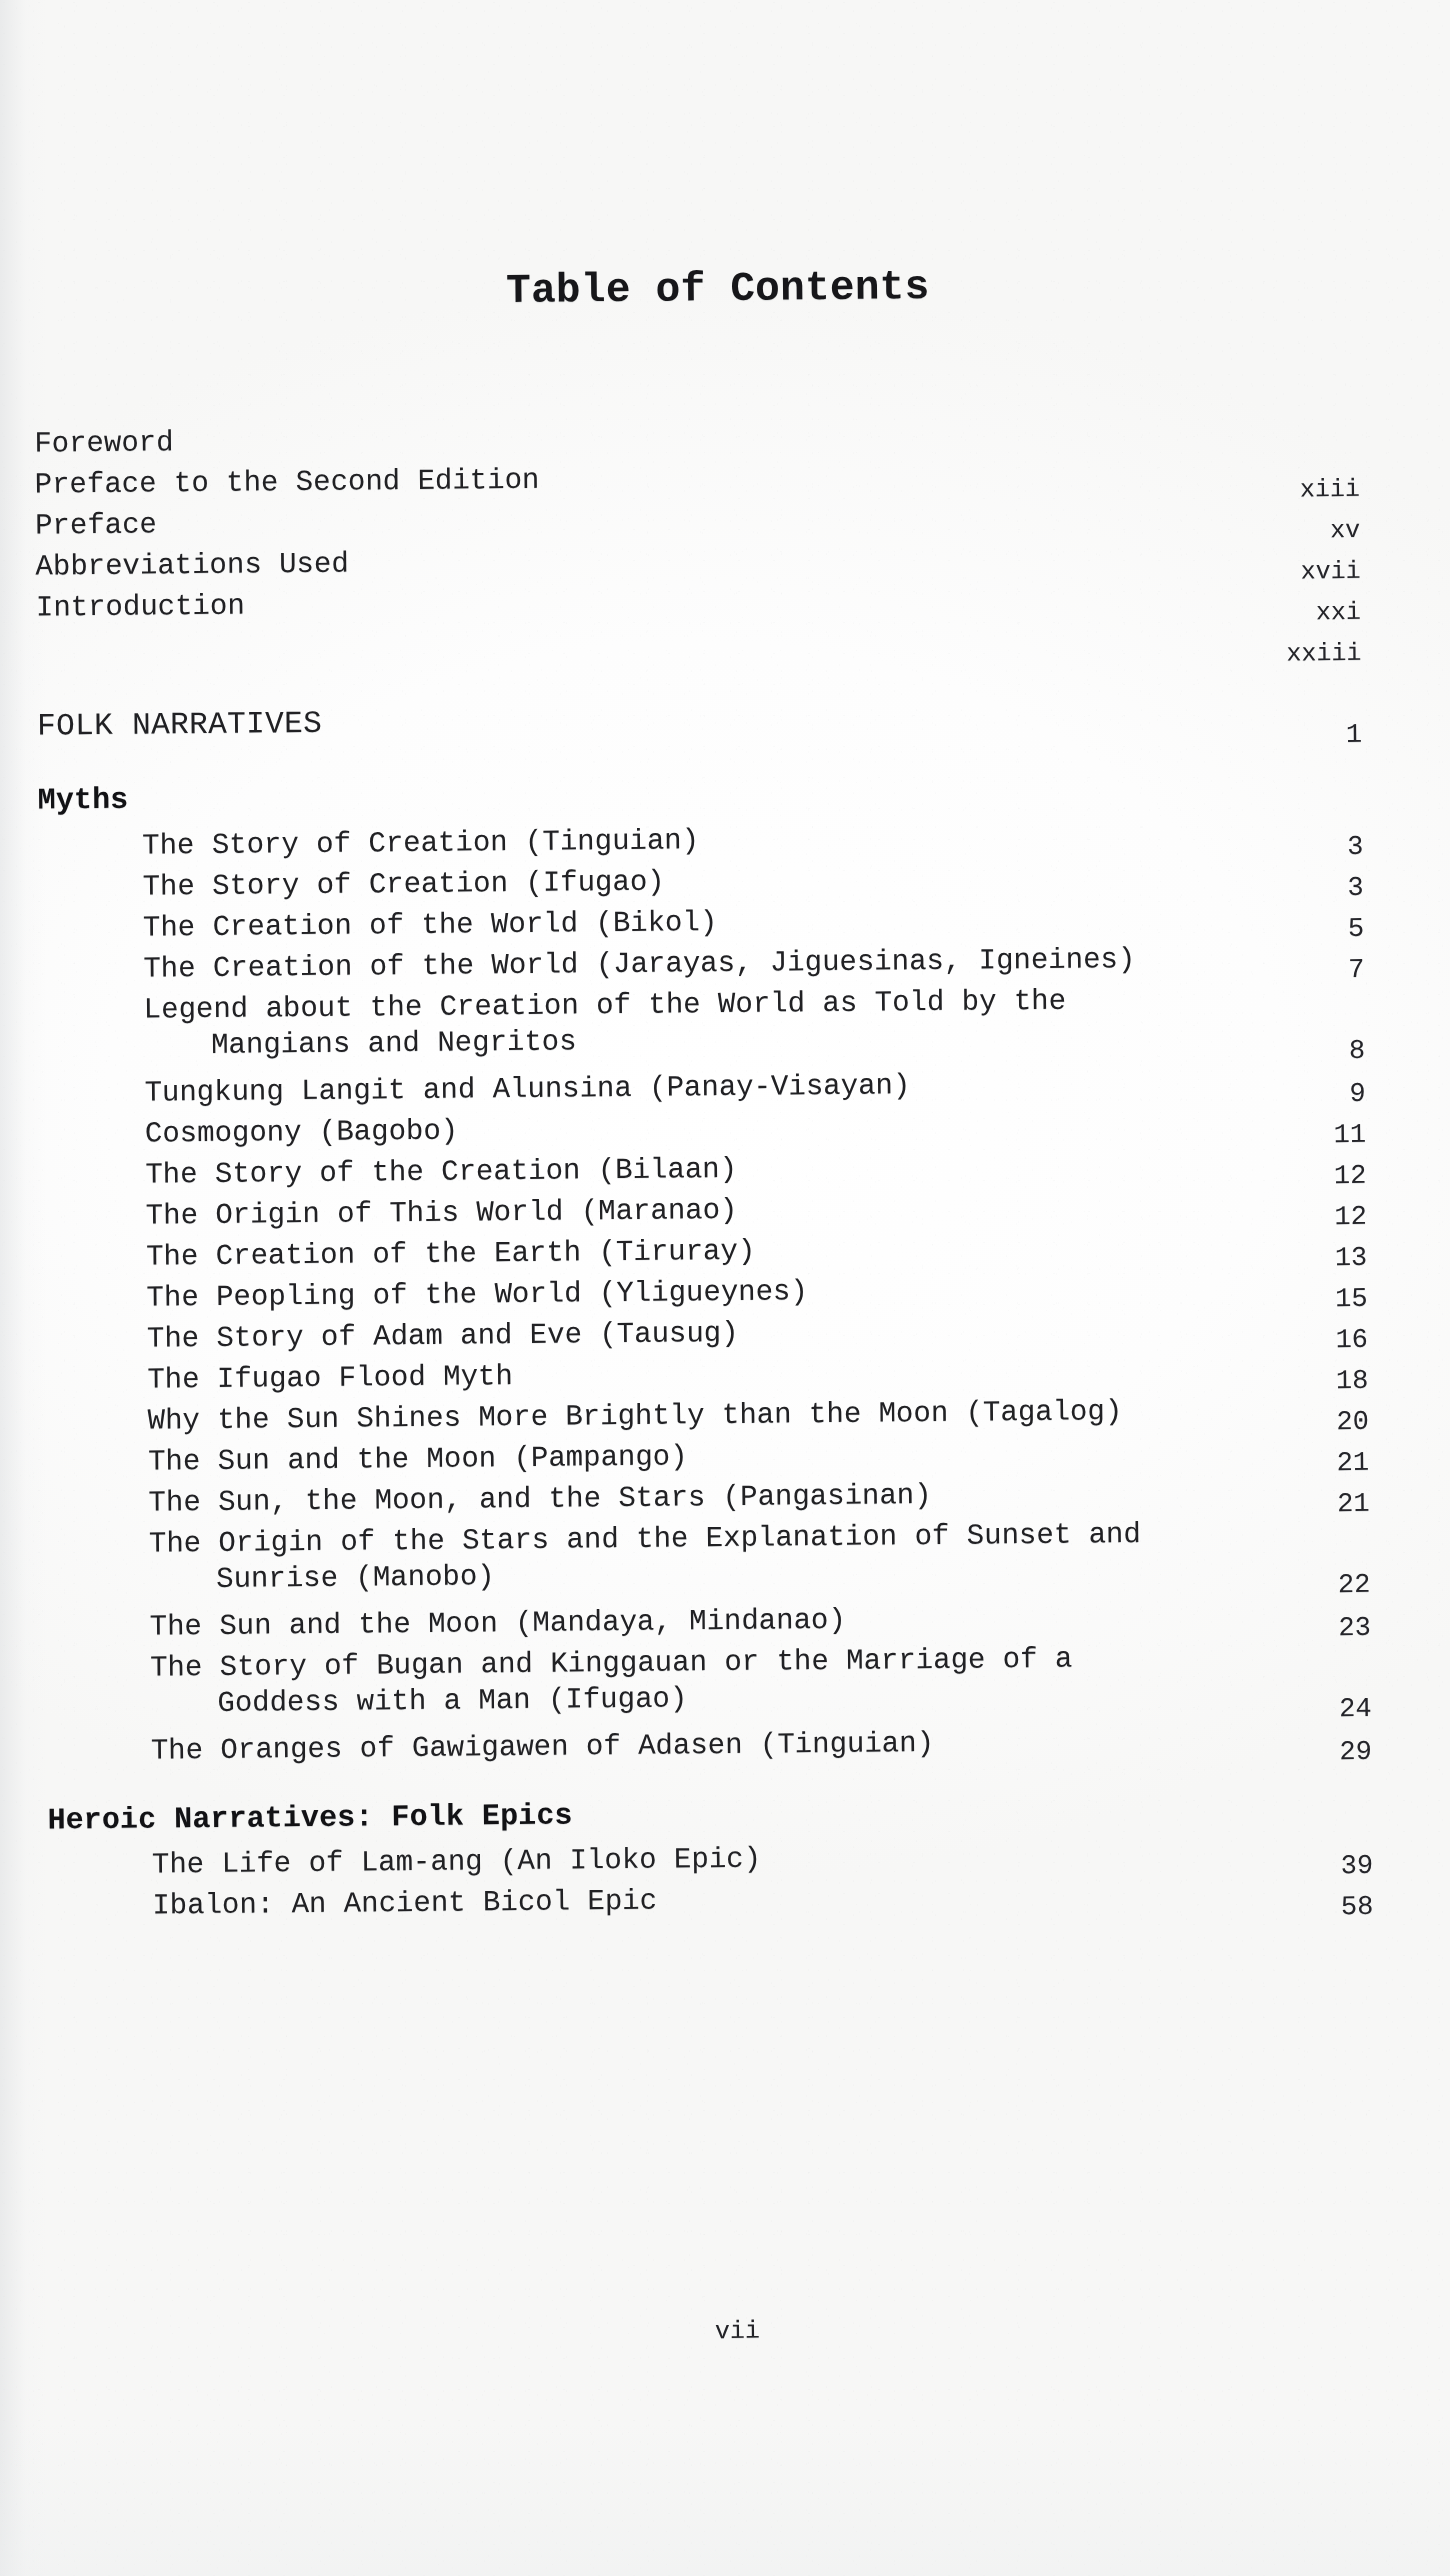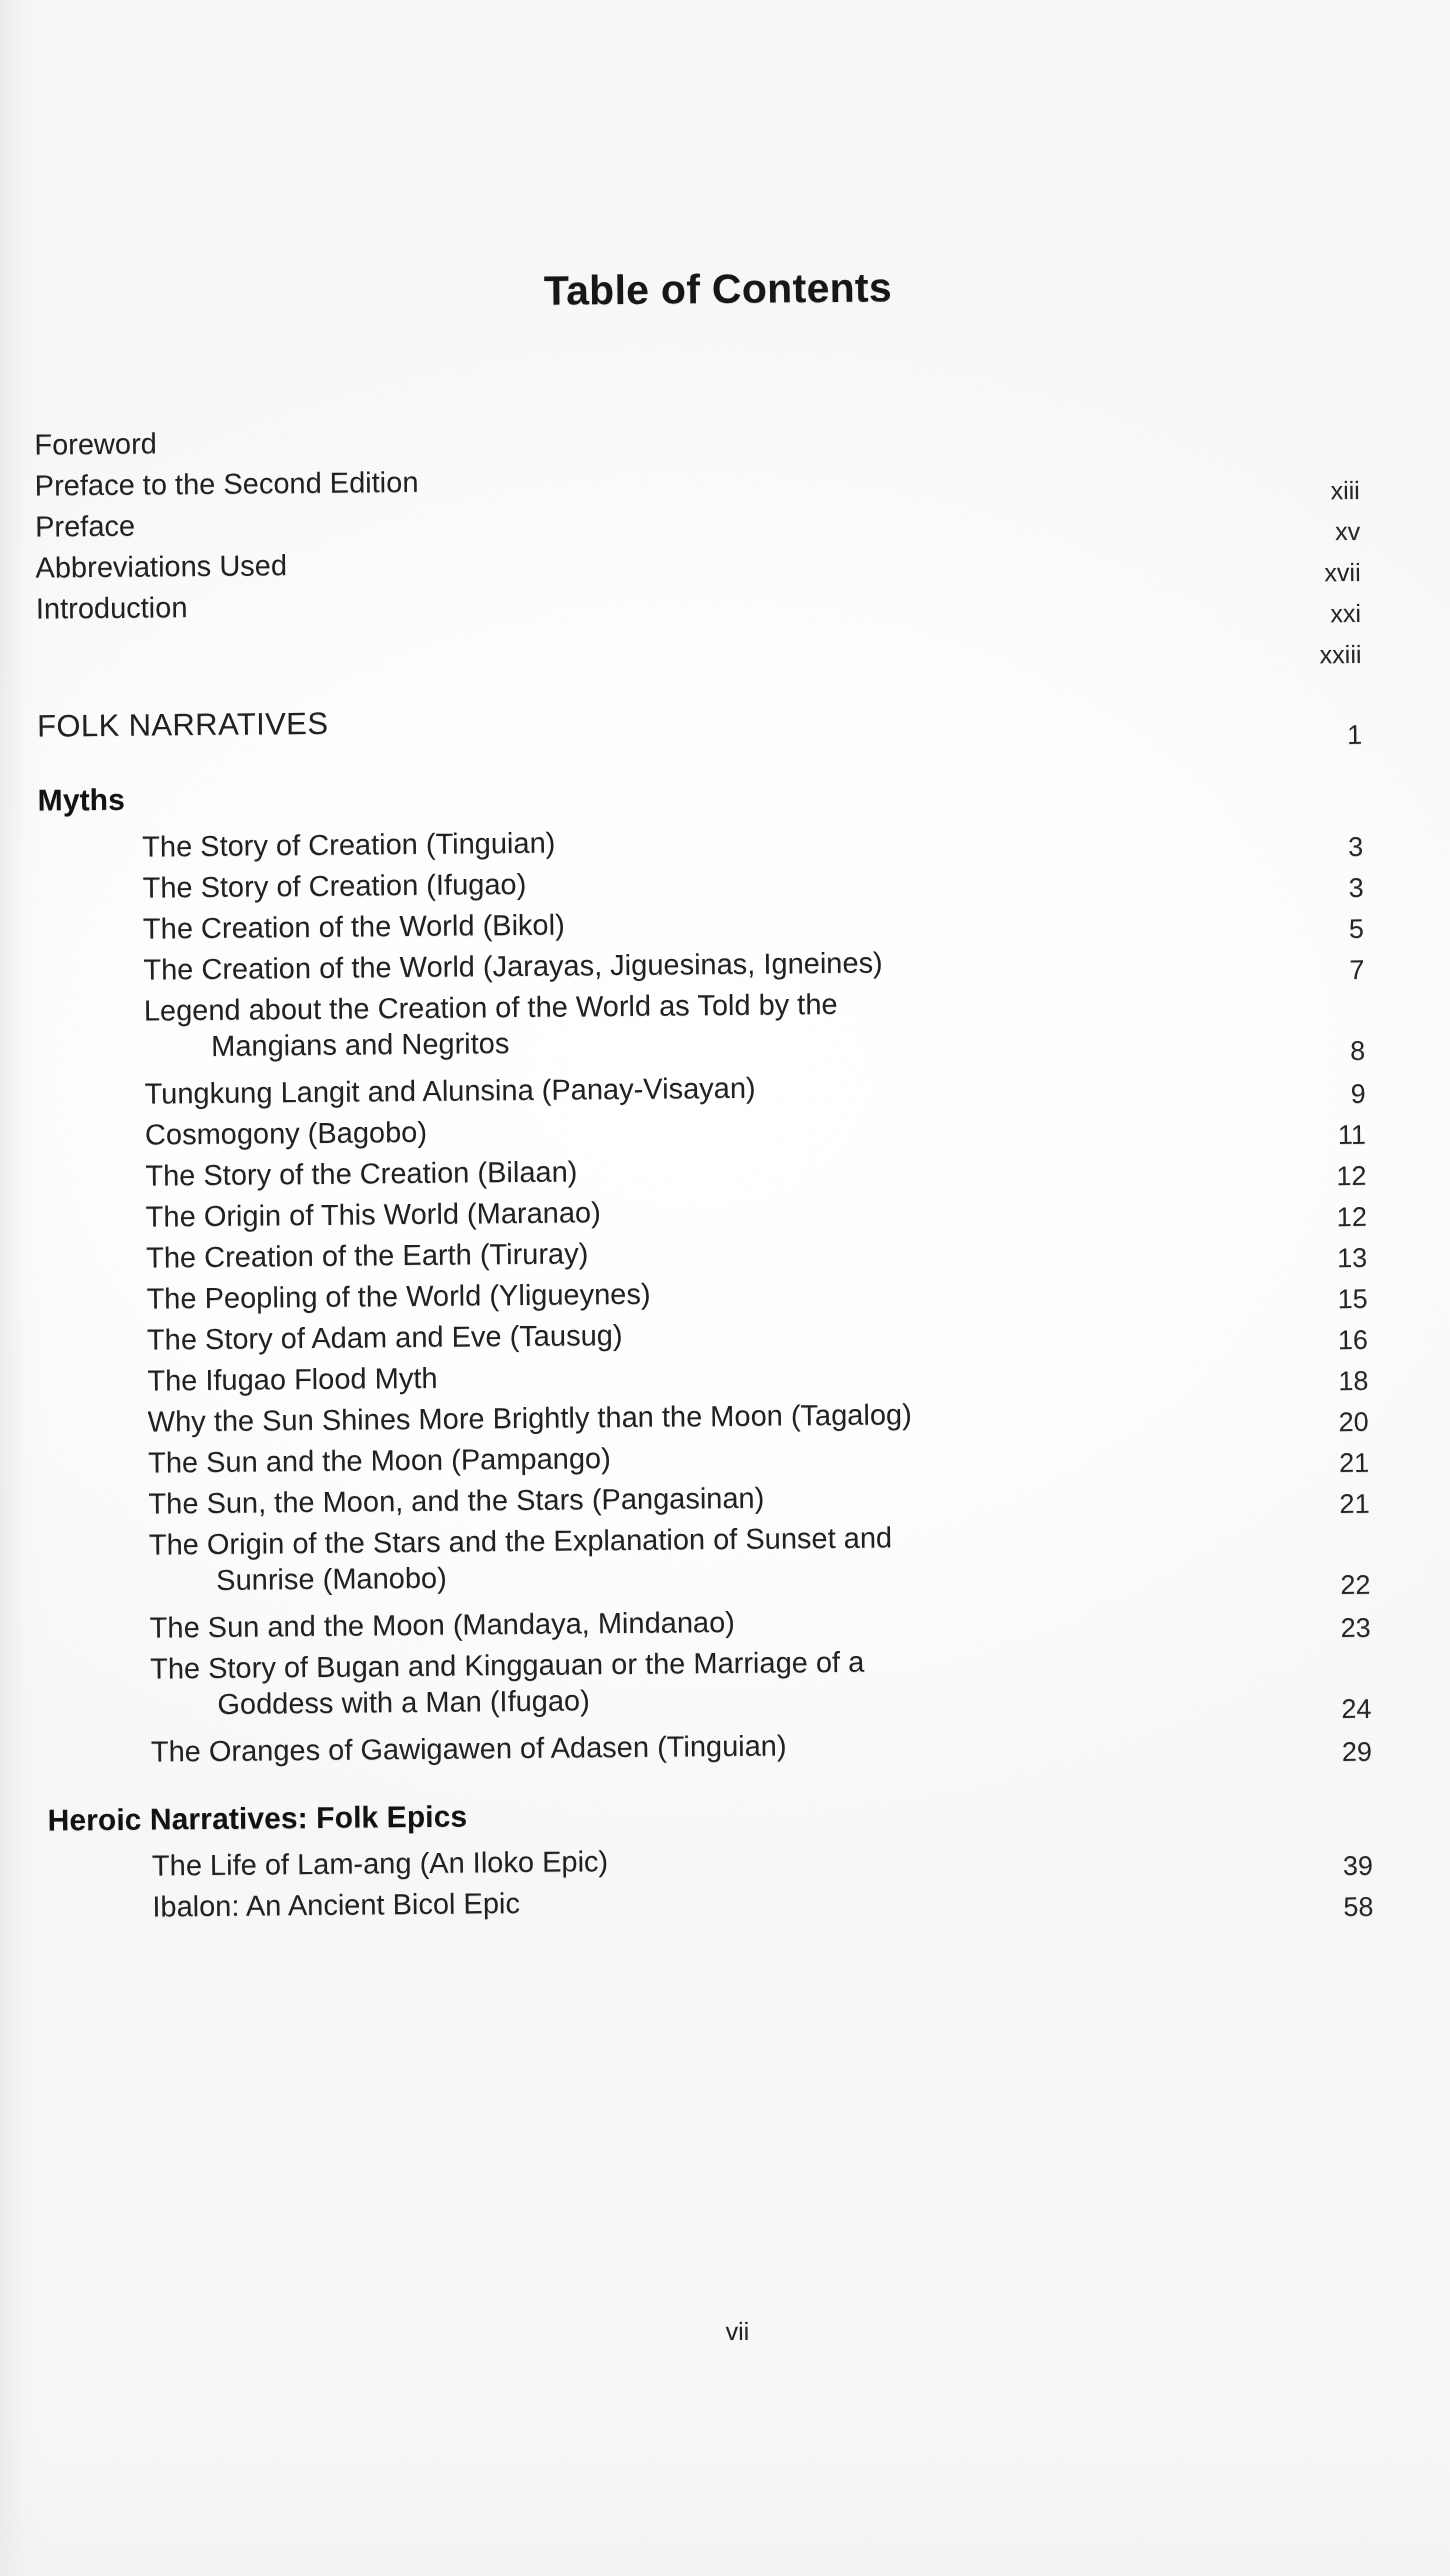--- a/index.html
+++ b/index.html
@@ -9,21 +9,21 @@
     background: #ffffff;
   }
   #page {
     position: relative;
     width: 1450px;
     height: 2576px;
     background:
       radial-gradient(ellipse 1065px 799px at 48% 42%, #ffffff 0%, #fdfdfd 55%, #f7f7f6 100%),
       linear-gradient(180deg, #fbfbfa 0%, #ffffff 12%, #ffffff 86%, #f6f6f5 100%);
     overflow: hidden;
-    font-family: Liberation Sans, sans-serif;
+    font-family: Liberation Mono, monospace;
     color: #1c1c1c;
     -webkit-font-smoothing: antialiased;
   }
   
   #grain {
     position: absolute;
     inset: 0;
     pointer-events: none;
     opacity: .5;
     background-image:

